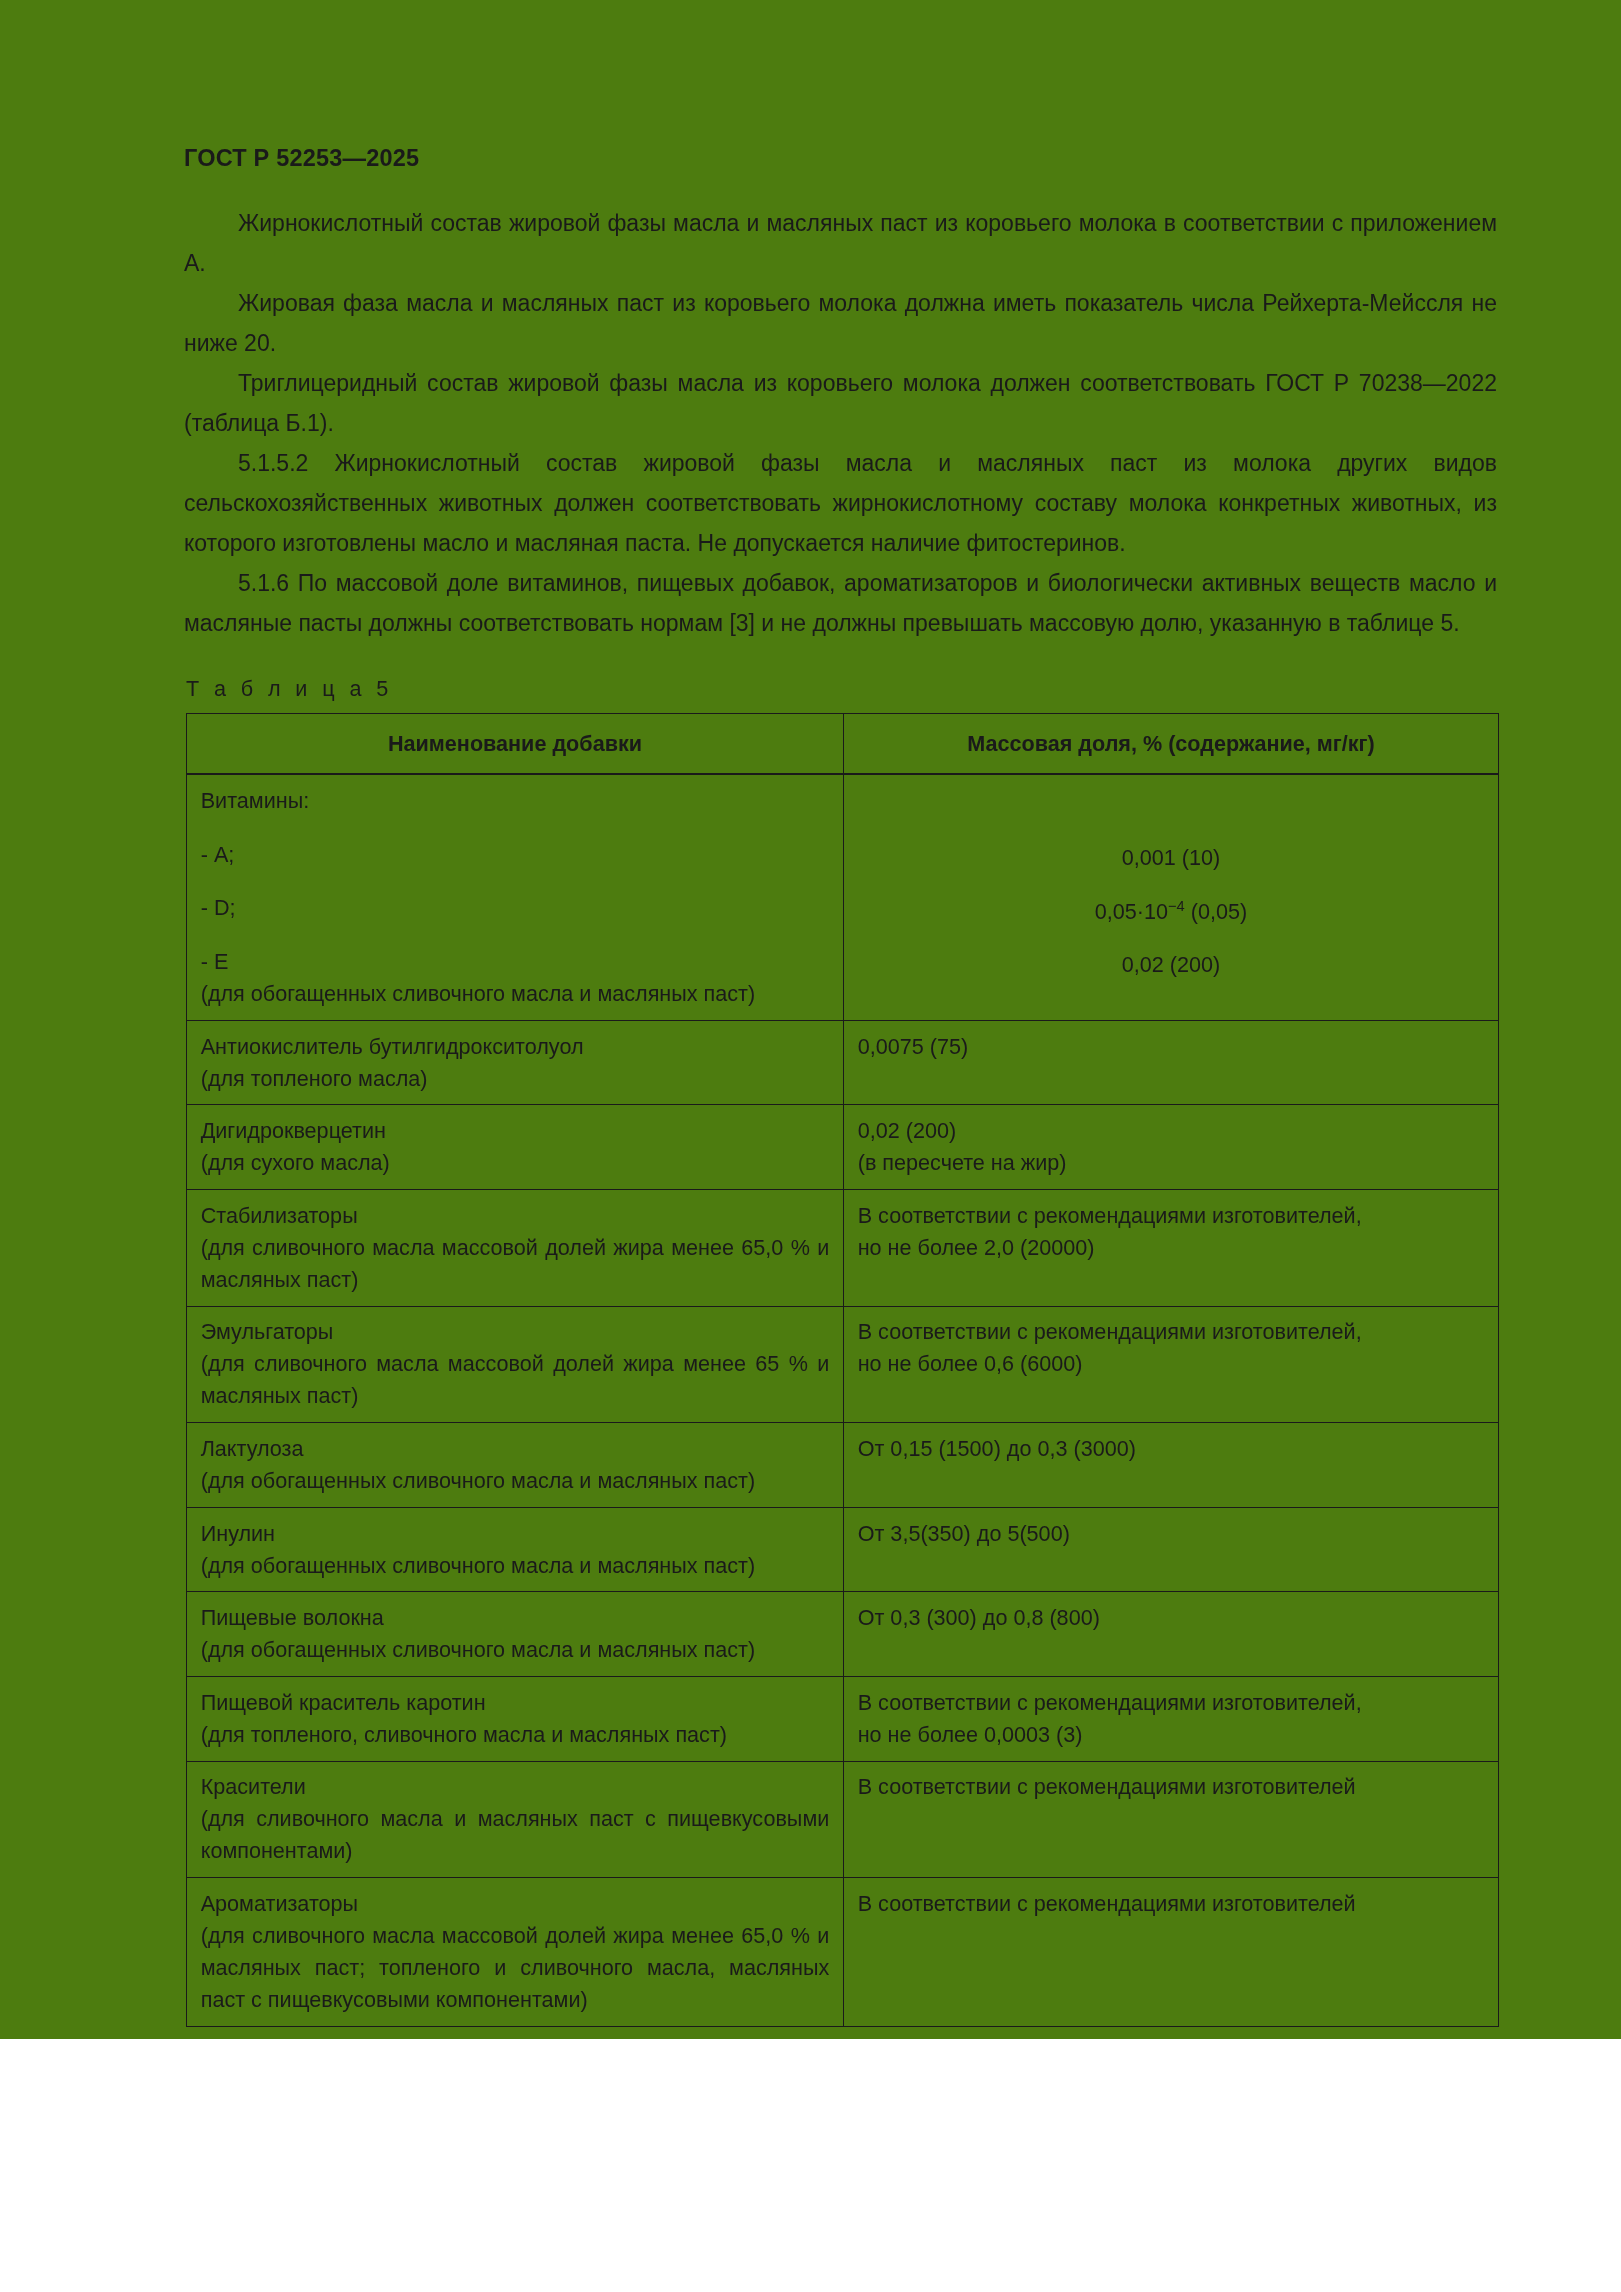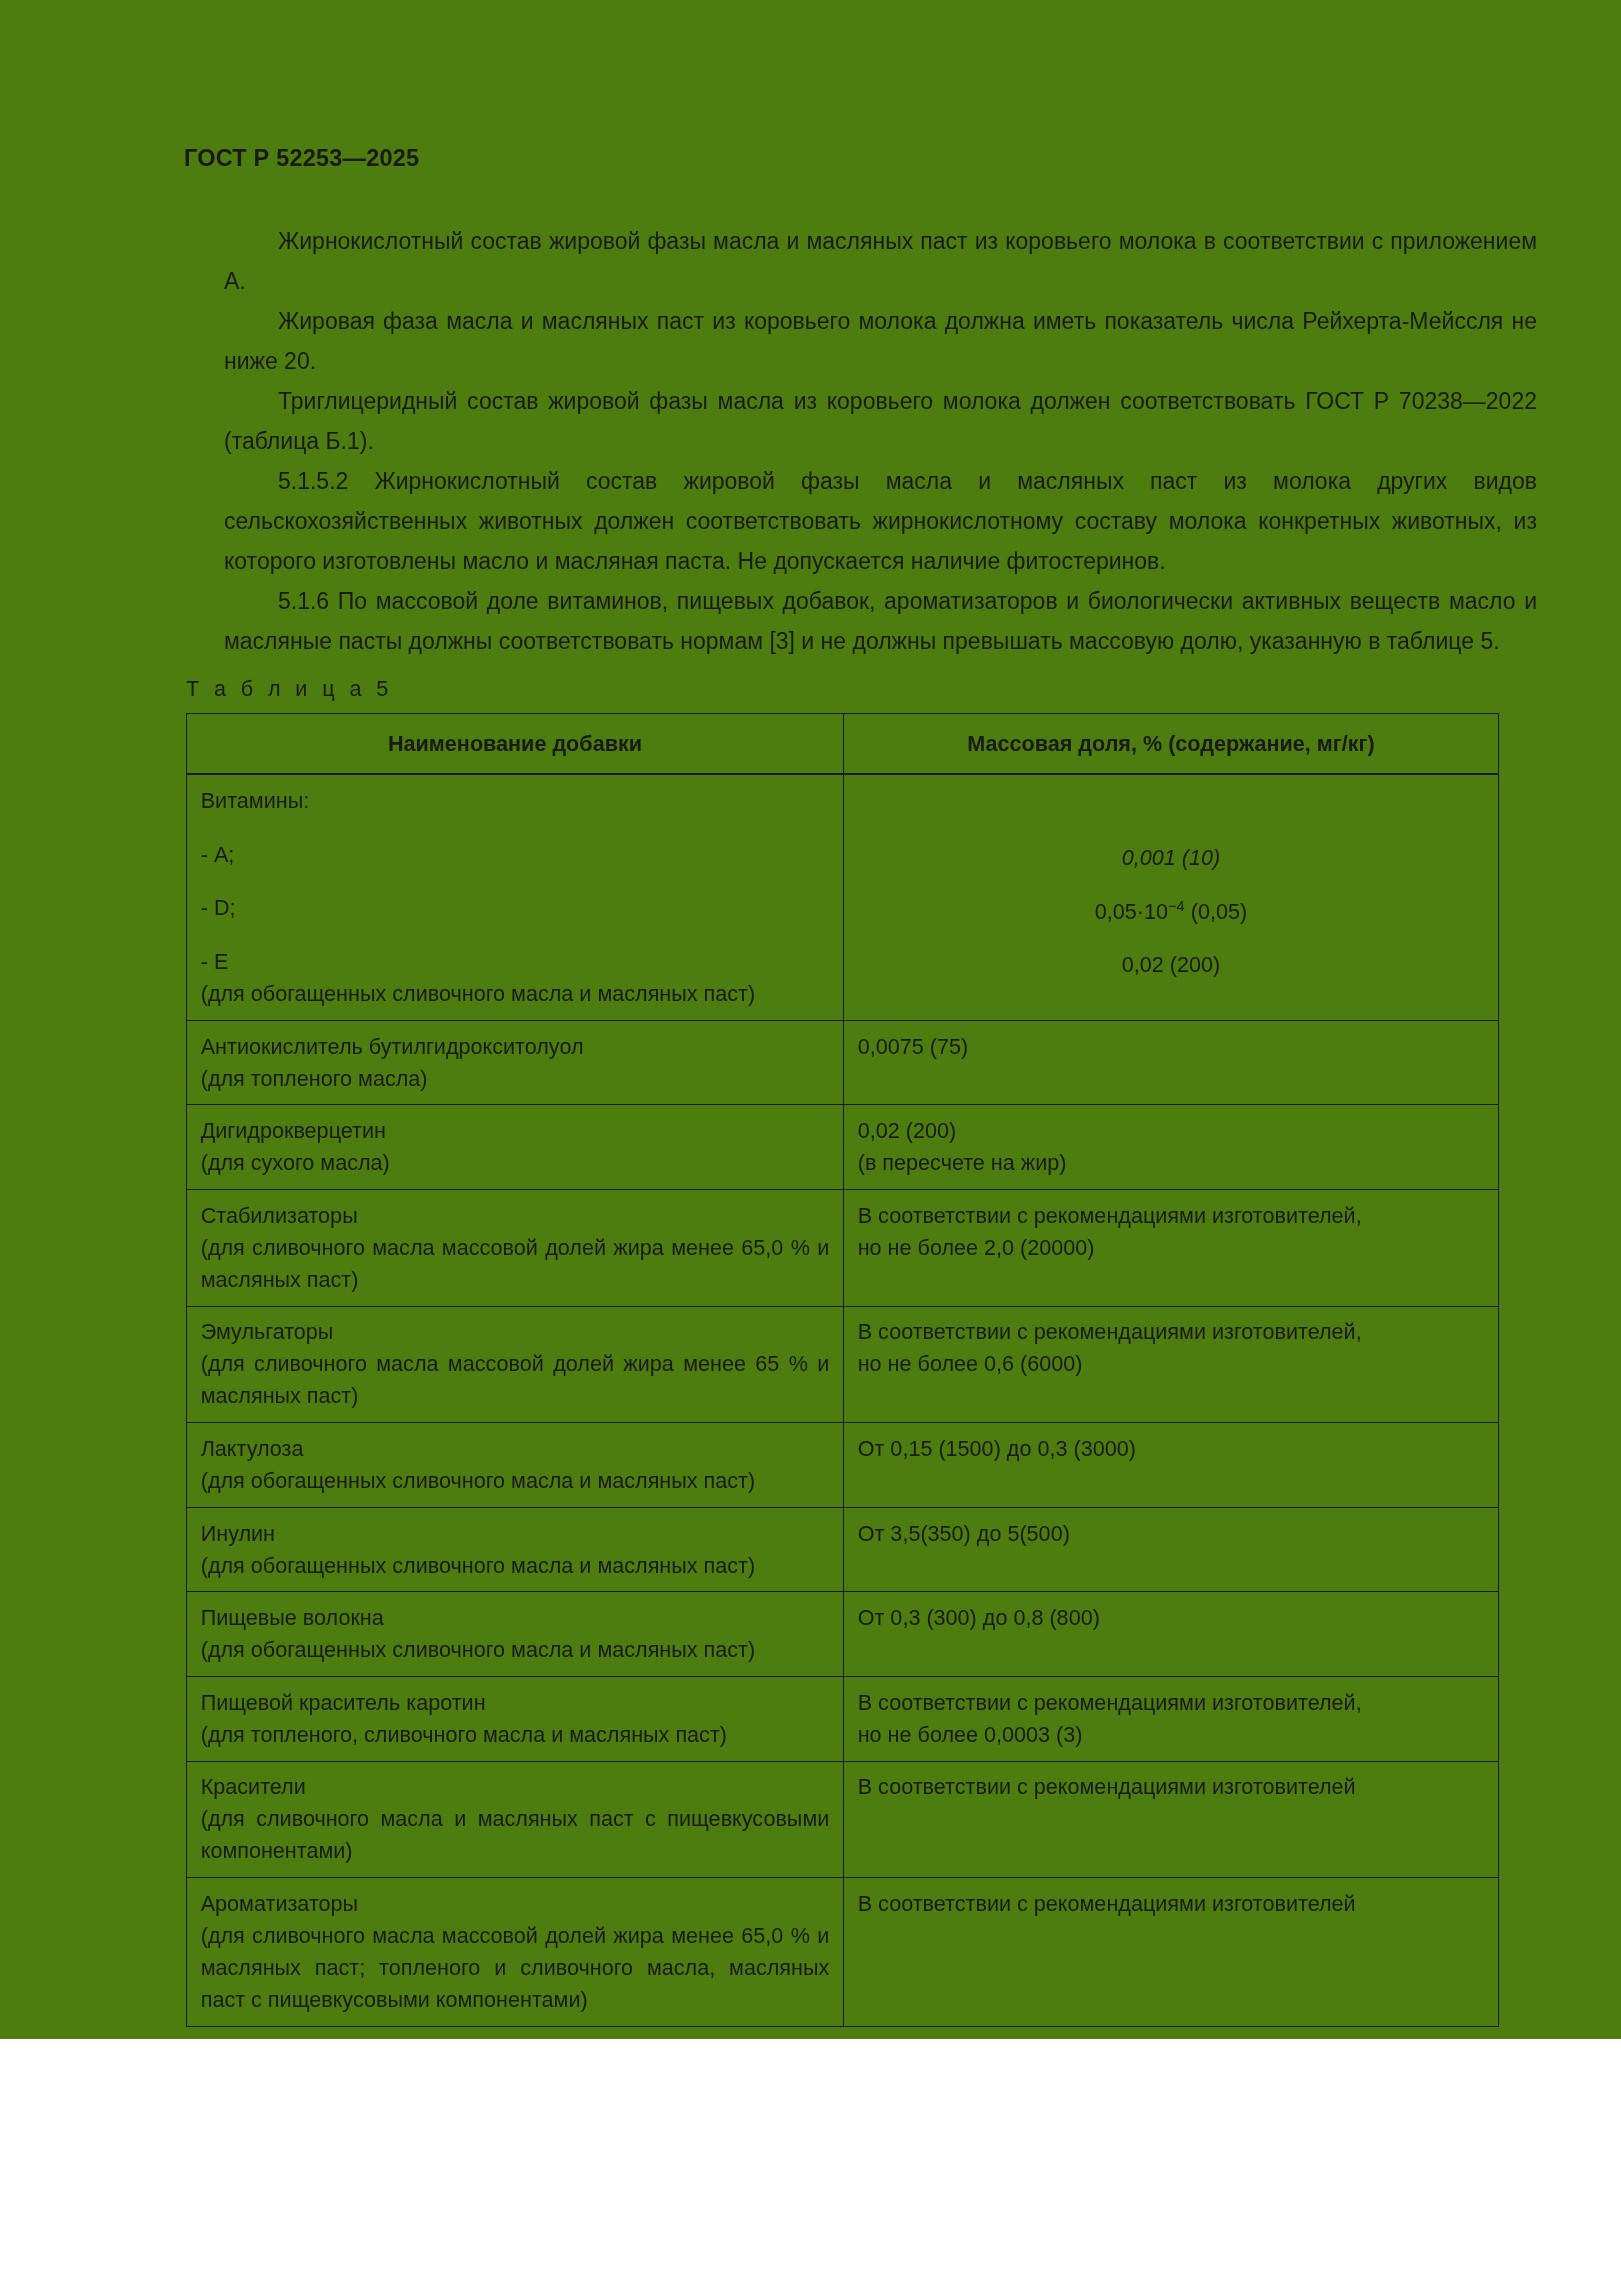--- a/index.html
+++ b/index.html
@@ -22,23 +22,22 @@
     left: 184px;
     top: 145px;
     font-size: 23.5px;
     font-weight: bold;
     letter-spacing: 0.2px;
     white-space: nowrap;
   }
   .body-block {
     position: absolute;
     left: 184px;
-    top: 221px;
+    top: 203px;
     width: 1313px;
-    margin-left: 40px;
   }
   .para {
     font-size: 23px;
     line-height: 40px;
     text-align: justify;
     text-align-last: left;
     margin: 0 0 0 0;
     text-indent: 54px;
     hyphens: manual;
   }
@@ -100,21 +99,21 @@
     padding-bottom: 13.7px;
   }
   td.vit-right {
     text-align: center;
     padding-top: 15.7px;
   }
   td.vit-right .v {
     display: block;
     margin-bottom: 21.6px;
   }
-  td.vit-right .v:first-child { margin-top: 57px; font-style: italic; }
+  td.vit-right .v:first-child { margin-top: 57px; }
   sup { font-size: 0.68em; vertical-align: super; line-height: 0; }
   .pageno {
     position: absolute;
     left: 200px;
     top: 2109px;
     font-size: 21.6px;
   }
 </style>
 </head>
 <body>

